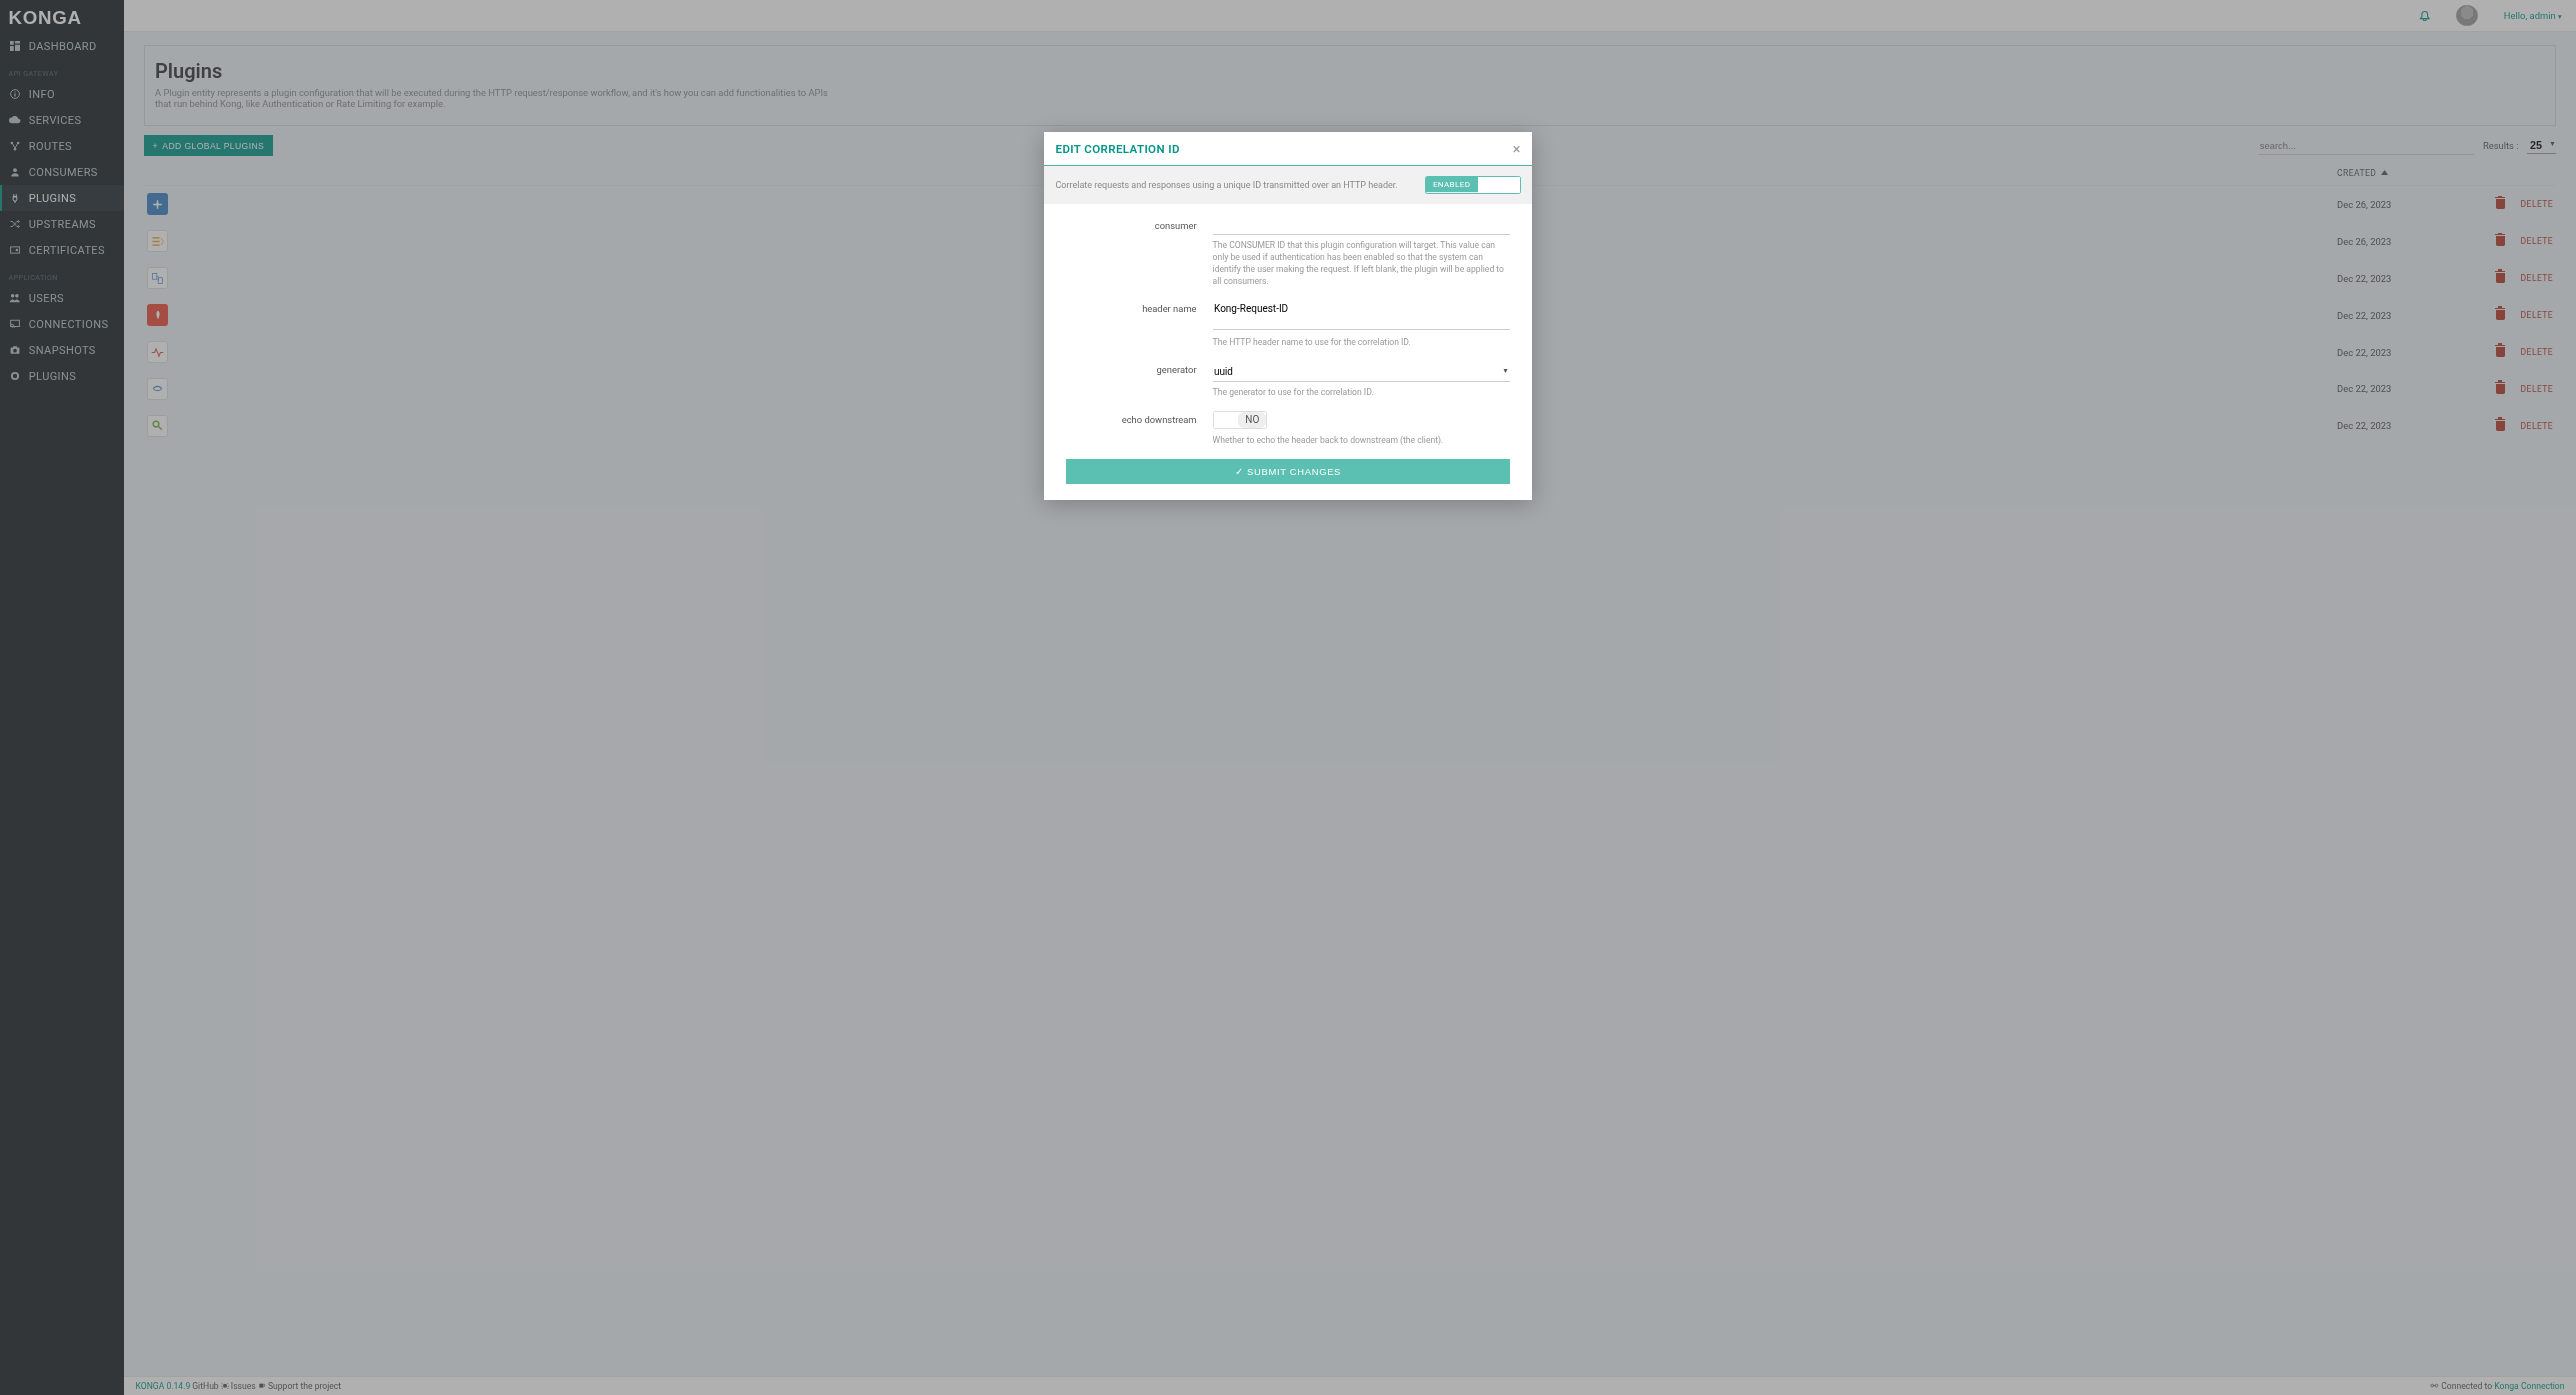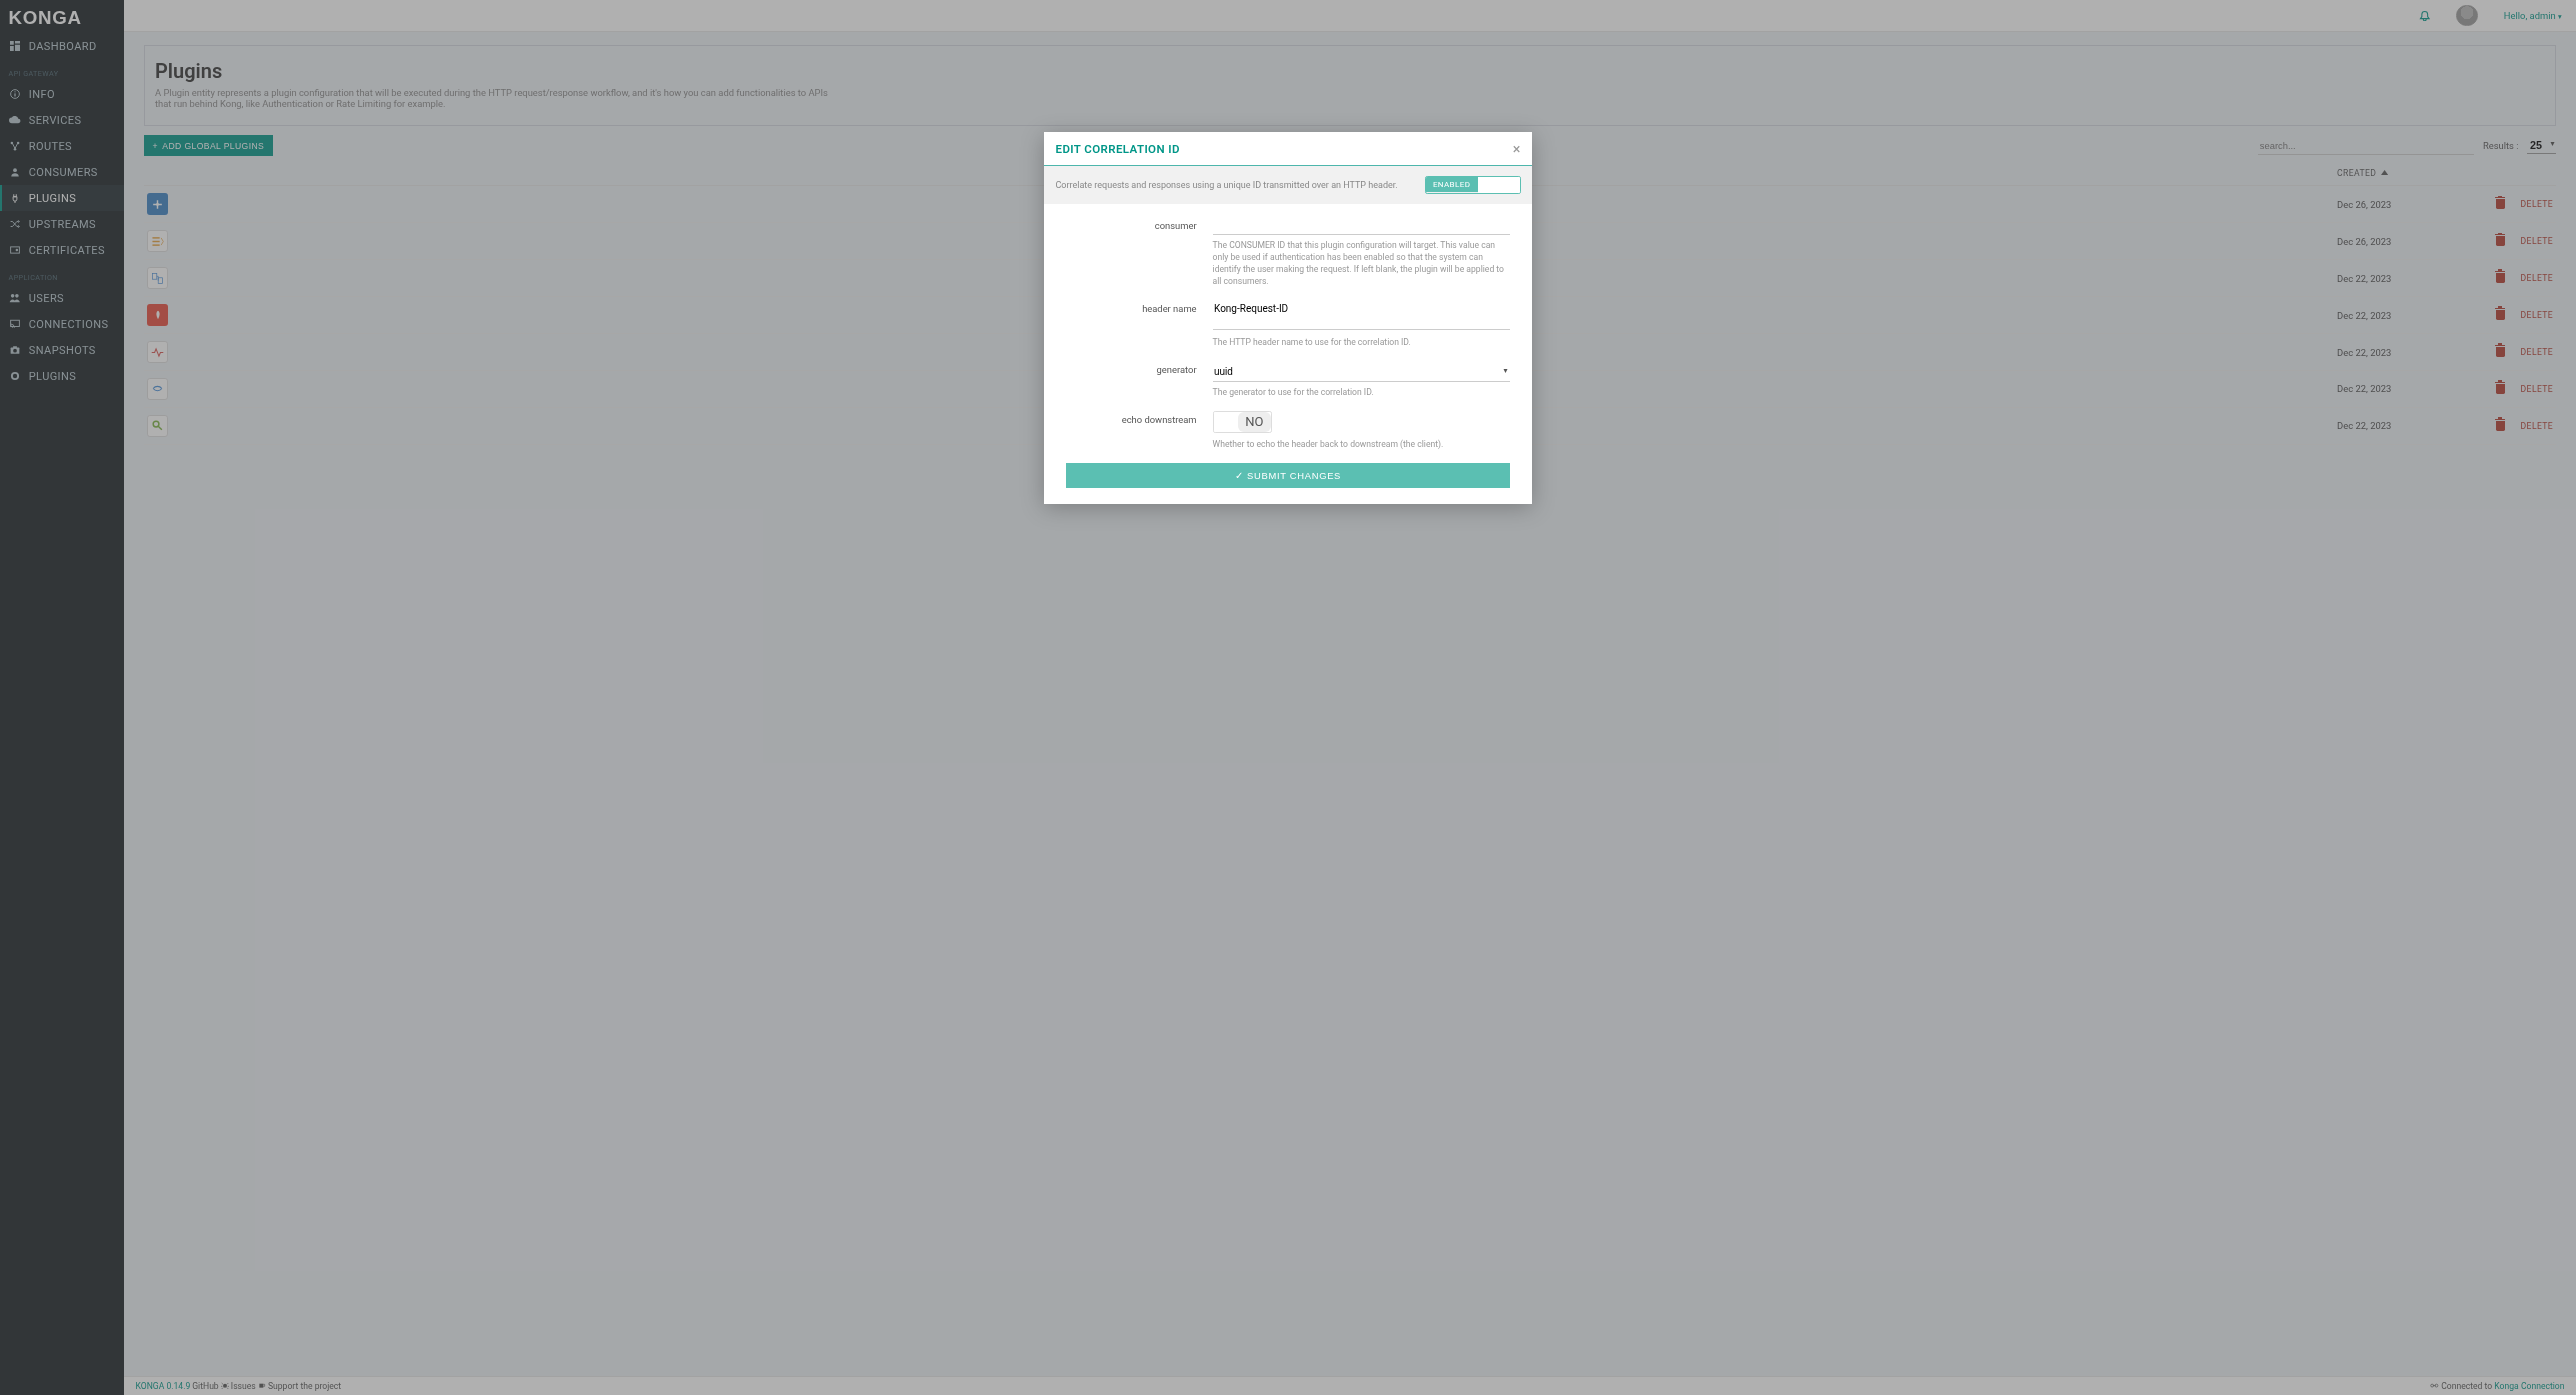--- a/index.html
+++ b/index.html
@@ -163,21 +163,21 @@
 }
 .text-area { height: 30px; }
 .select-field { width: 100%; border: none; border-bottom: 0.7px solid #ccc; padding: 4.3px 1.4px; font-size: 10px; background: transparent; appearance: none; }
 .field-wrap { position: relative; }
 .field-wrap::after { content: "▾"; position: absolute; right: 2.9px; top: 4.3px; pointer-events: none; color: #555; font-size: 8px; }
 .help { color: #999; font-size: 8.6px; margin-top: 4.3px; line-height: 1.4; }
 .echo-toggle {
   display: inline-flex; border: 0.7px solid #ddd; border-radius: 2.2px; overflow: hidden; cursor: pointer;
 }
 .echo-blank { width: 24.5px; background: #fff; }
-.echo-no { background: #eee; padding: 2.2px 7.2px; font-size: 13px; color: #555; border-radius: 6px; }
+.echo-no { background: #eee; padding: 2.2px 7.2px; font-size: 10px; color: #555; border-radius: 6px; }
 .submit-btn {
   width: 100%; background: #5bbfb2; color: #fff; border: none;
   padding: 7.2px; font-size: 9.4px; letter-spacing: 0.7px; cursor: pointer;
   display: flex; align-items: center; justify-content: center; gap: 3px;
   margin-top: 4.3px;
 }
 .check::before { content: "✓"; font-size: 10px; }
 
 svg { display: block; }
 </style>

